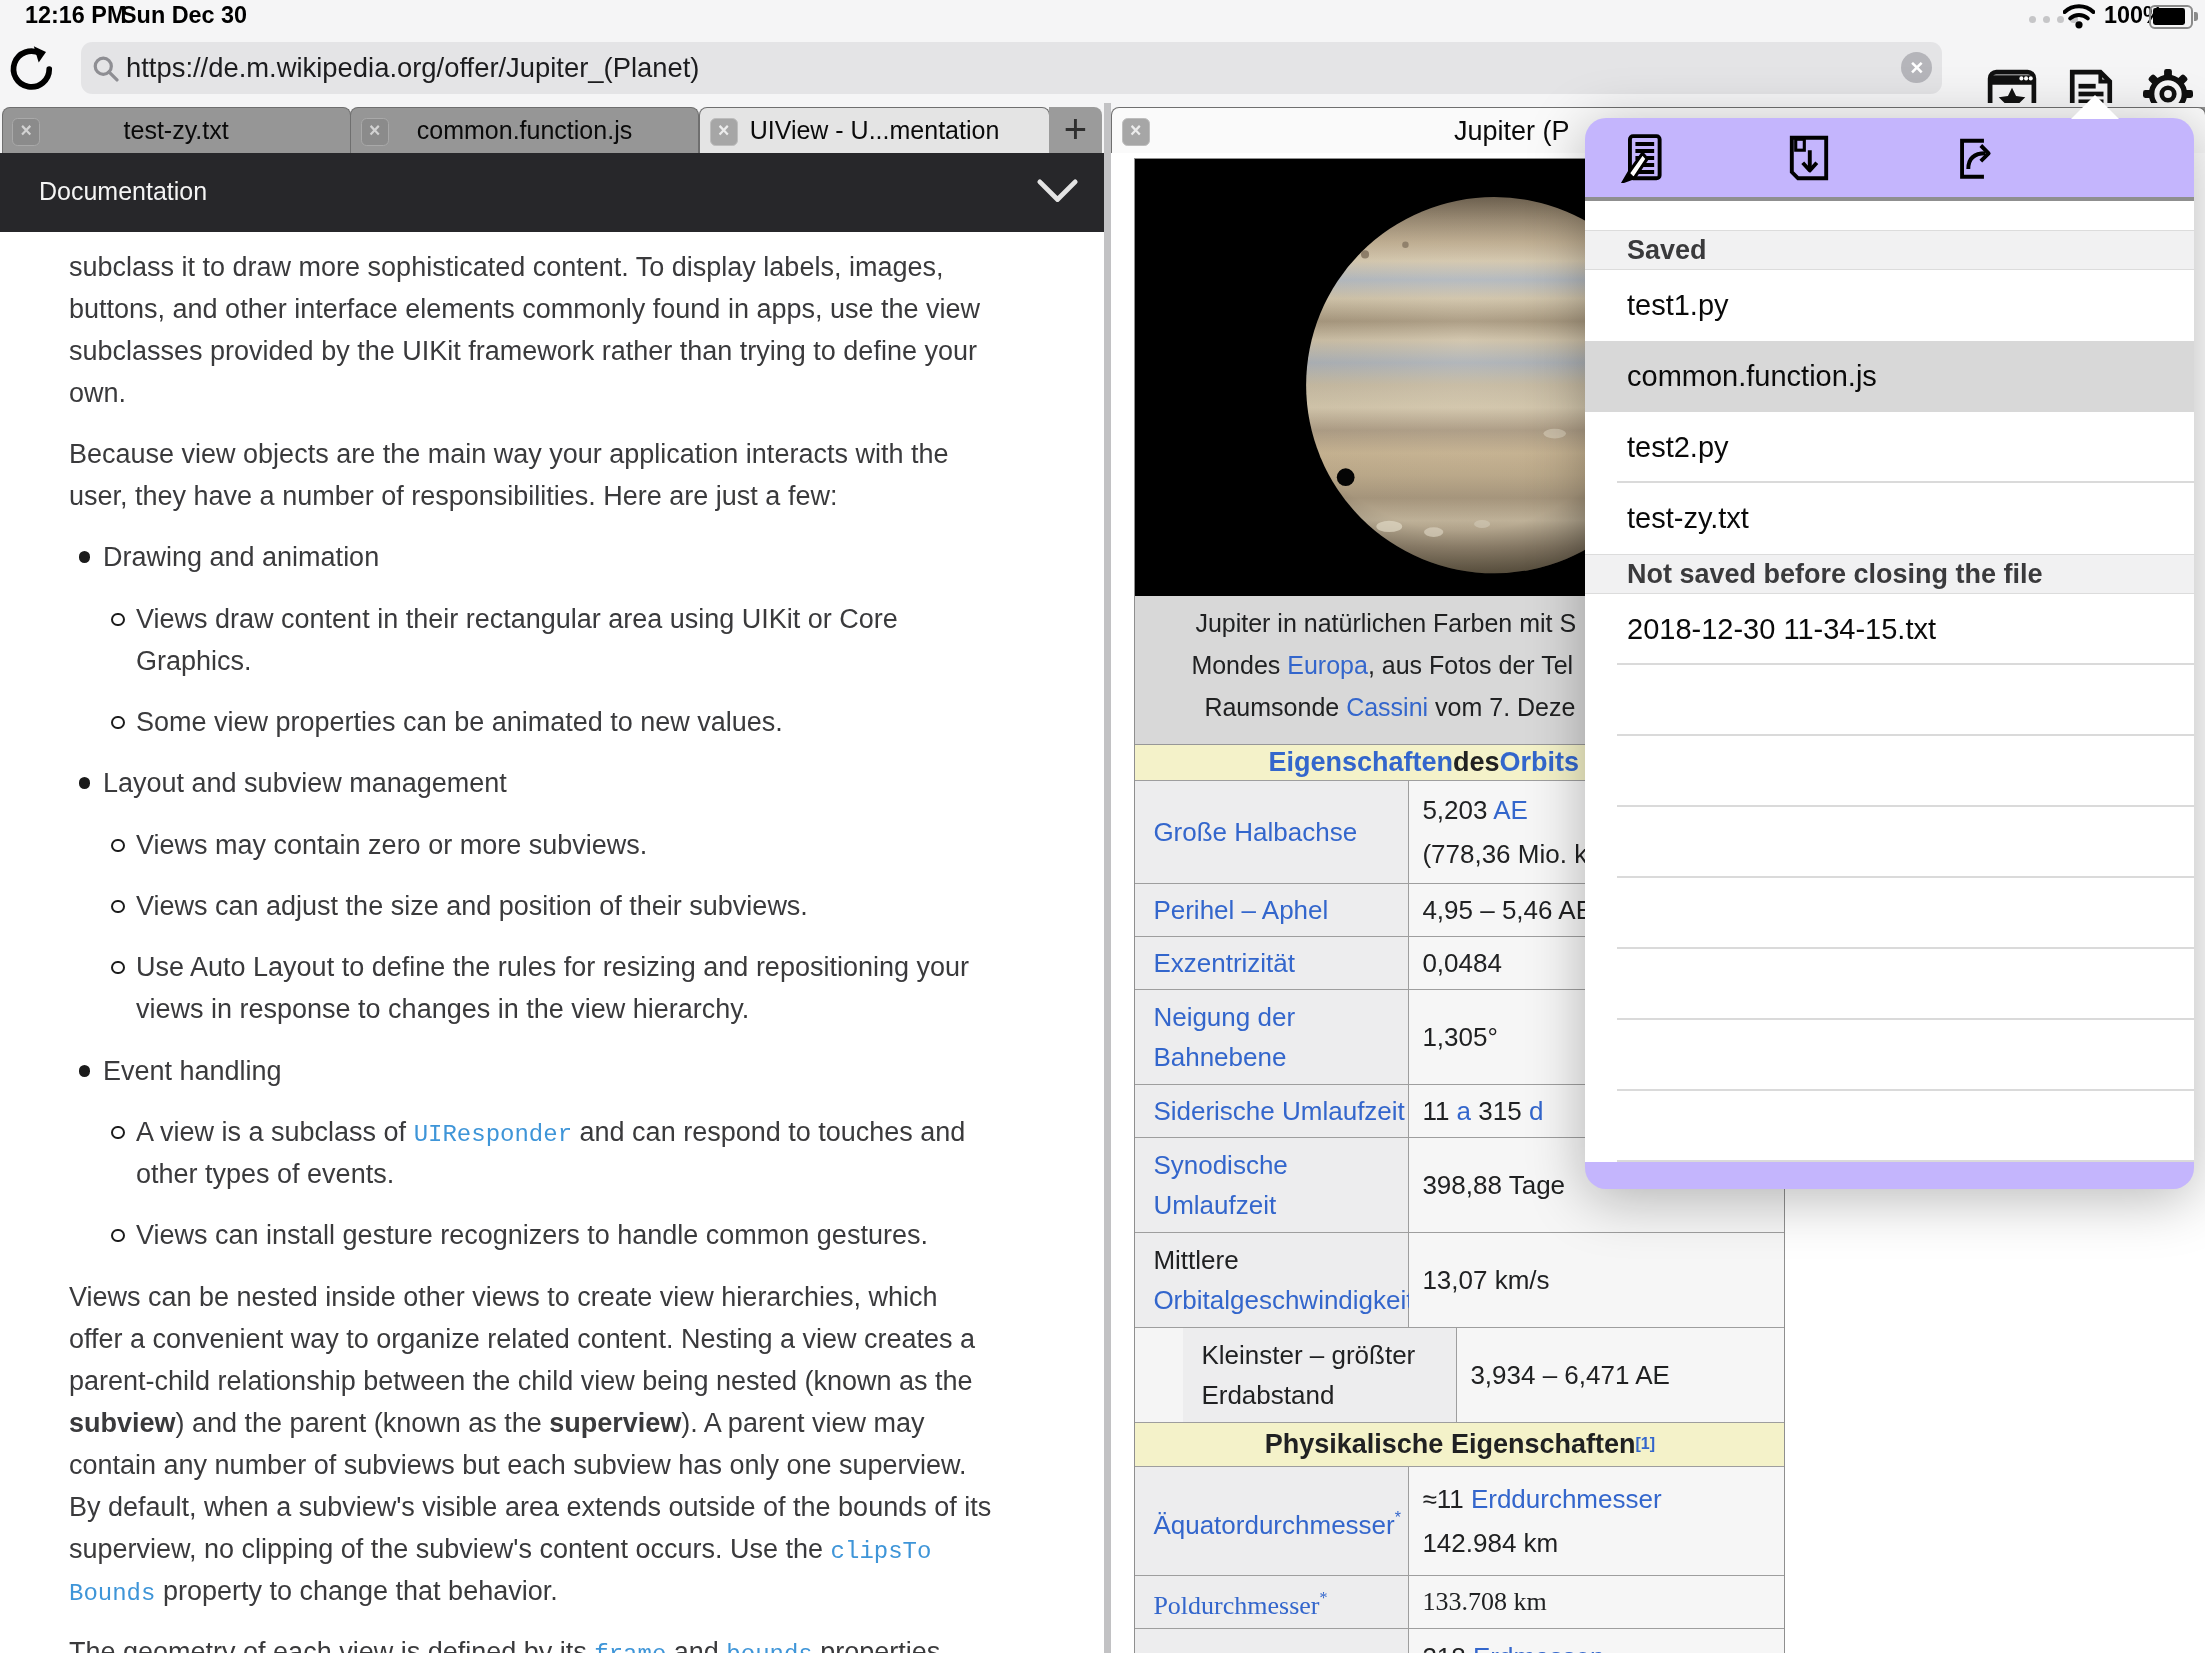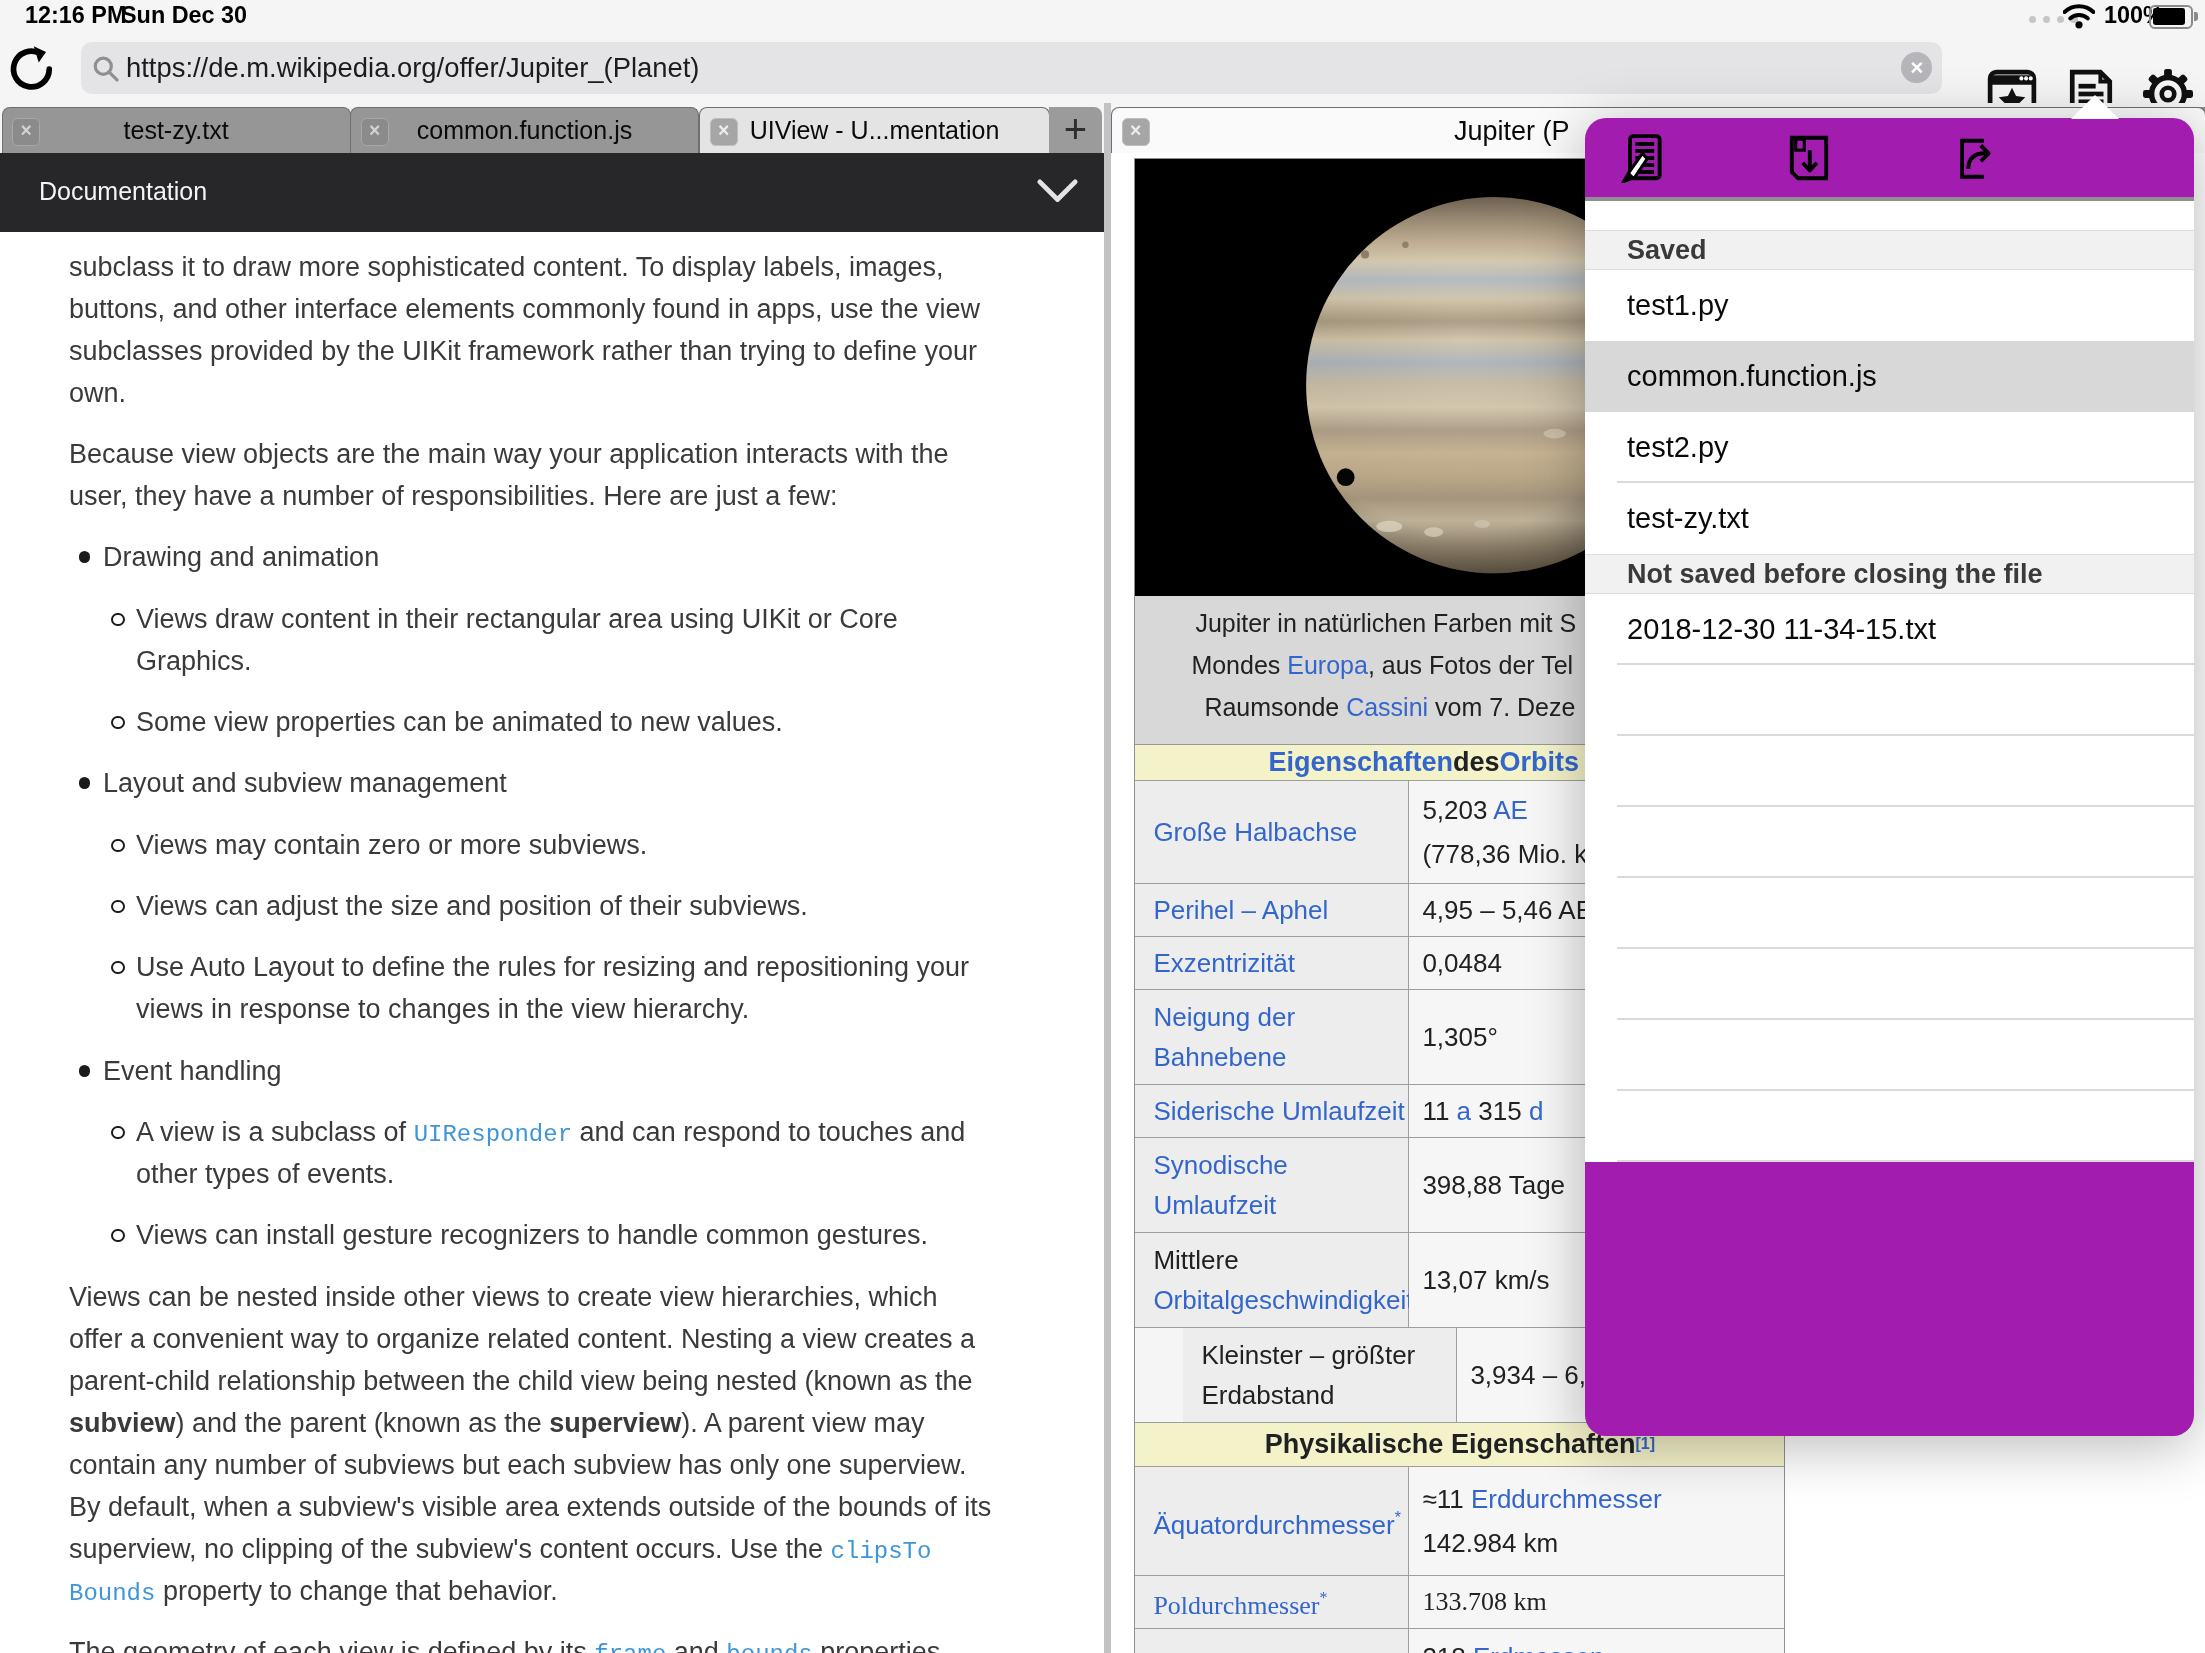--- a/index.html
+++ b/index.html
@@ -57,21 +57,21 @@
   .ib-band{position:relative;width:649px;background:#f4f2c9;border-bottom:1.6px solid #9e9e9e;
            font-weight:bold;font-size:27px;color:#202122;display:flex;align-items:center;box-sizing:border-box;}
   .ib-row{display:flex;border-bottom:1.6px solid #9e9e9e;width:649px;box-sizing:border-box;}
   .lc{width:274px;border-right:1.6px solid #9e9e9e;background:#ededee;box-sizing:border-box;
       display:flex;flex-direction:column;justify-content:center;padding-left:18px;
       font-size:26px;line-height:40px;color:#3366cc;}
   .vc{flex:1;background:#f6f6f6;display:flex;flex-direction:column;justify-content:center;
       padding-left:13px;font-size:26px;line-height:44px;color:#202122;}
   .vc .lnk,.lc .lnk{color:#3366cc;}
   
-  #popover{left:1585px;top:118px;width:609px;height:1318px;background:#a21caf;border-radius:21px;
+  #popover{left:1585px;top:118px;width:609px;height:1071px;background:#c4b5fd;border-radius:21px;
            box-shadow:0 9.7px 57px rgba(0,0,0,0.28);z-index:50;overflow:hidden;}
   #pop-arrow{left:2071px;top:95px;width:0;height:0;border-left:24px solid transparent;
              border-right:24px solid transparent;border-bottom:24px solid #fff;z-index:51;}
   #pop-iconrow{position:absolute;left:0;top:0;width:609px;height:79px;}
   .pop-ic{position:absolute;top:14.5px;width:50px;height:50px;}
   #pop-sep{position:absolute;left:0;top:79px;width:609px;height:4px;background:#8f8f8f;}
   #pop-list{position:absolute;left:0;top:83px;width:609px;}
   .ph{height:40px;background:#f1f1f2;border-top:0.8px solid #dcdcdc;border-bottom:0.8px solid #dcdcdc;
       display:flex;align-items:center;padding-left:42px;box-sizing:border-box;
       font-weight:bold;font-size:27px;color:#3a3a3c;}

